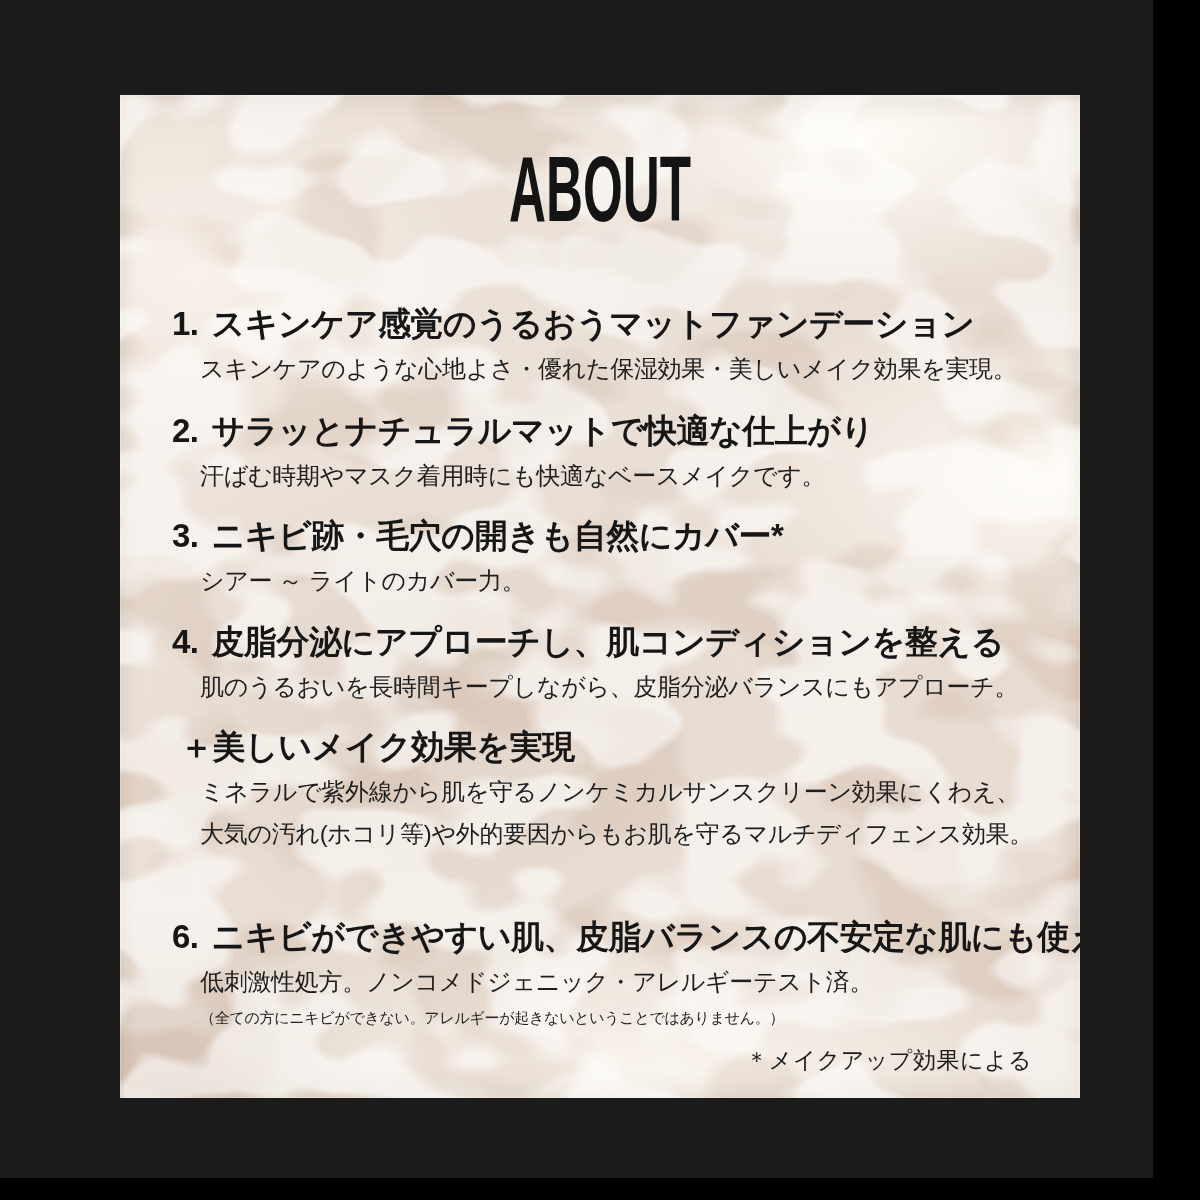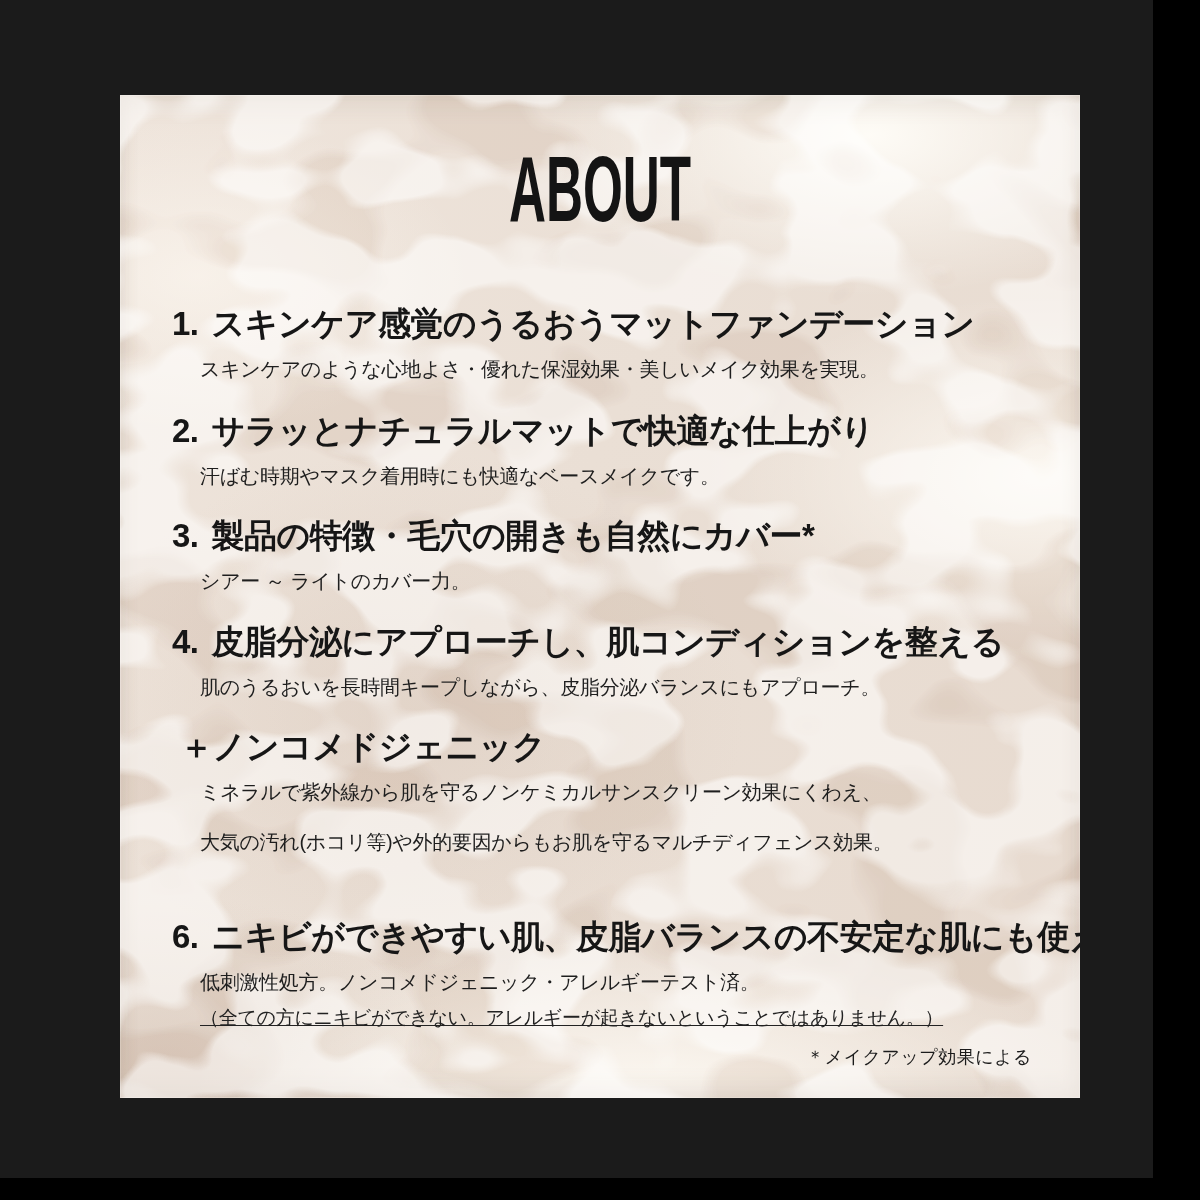--- a/index.html
+++ b/index.html
@@ -38,29 +38,29 @@
   }
 
   .feature{position:absolute;left:52px;right:28px;}
   .f-title{
     font-size:33px;font-weight:700;line-height:48px;letter-spacing:-0.5px;
     color:#161616;white-space:nowrap;
   }
   .f-title .f-num{display:inline-block;margin-right:13px;}
   .f-title.line2{padding-left:8px;}
   .f-desc{
-    font-size:20px;line-height:38px;margin-top:2px;padding-left:28px;
+    font-size:24px;line-height:38px;margin-top:2px;padding-left:28px;
     letter-spacing:-0.3px;color:#1e1e1e;white-space:nowrap;
   }
   .f-note{
-    font-size:19px;line-height:34px;padding-left:28px;letter-spacing:-0.3px;
-    color:#222;white-space:nowrap;text-decoration:underline;
+    font-size:15px;line-height:34px;padding-left:28px;letter-spacing:-0.3px;
+    color:#222;white-space:nowrap;
   }
   .footnote{
-    position:absolute;top:950px;right:48px;font-size:18px;letter-spacing:0.5px;
+    position:absolute;top:950px;right:48px;font-size:23px;letter-spacing:0.5px;
     color:#1b1b1b;
   }
 </style>
 </head>
 <body>
 
 <div class="canvas">
   <div class="photo-frame">
     <div class="panel">
 
@@ -94,36 +94,36 @@
 
       <div class="feature" style="top:312px">
         <div class="f-title">
           <span class="f-num">2.</span><span>サラッとナチュラルマットで快適な仕上がり</span>
         </div>
         <div class="f-desc">汗ばむ時期やマスク着用時にも快適なベースメイクです。</div>
       </div>
 
       <div class="feature" style="top:417px">
         <div class="f-title">
-          <span class="f-num">3.</span><span>製品の特徴・毛穴の開きも自然にカバー*</span>
+          <span class="f-num">3.</span><span>ニキビ跡・毛穴の開きも自然にカバー*</span>
         </div>
         <div class="f-desc">シアー ～ ライトのカバー力。</div>
       </div>
 
       <div class="feature" style="top:523px">
         <div class="f-title">
           <span class="f-num">4.</span><span>皮脂分泌にアプローチし、肌コンディションを整える</span>
         </div>
         <div class="f-desc">肌のうるおいを長時間キープしながら、皮脂分泌バランスにもアプローチ。</div>
       </div>
 
       <div class="feature" style="top:628px">
-        <div class="f-title line2">＋ノンコメドジェニック</div>
+        <div class="f-title line2">＋美しいメイク効果を実現</div>
         <div class="f-desc">ミネラルで紫外線から肌を守るノンケミカルサンスクリーン効果にくわえ、</div>
-        <div class="f-desc" style="margin-top:12px">大気の汚れ(ホコリ等)や外的要因からもお肌を守るマルチディフェンス効果。</div>
+        <div class="f-desc" style="margin-top:4px">大気の汚れ(ホコリ等)や外的要因からもお肌を守るマルチディフェンス効果。</div>
       </div>
 
       <div class="feature" style="top:818px">
         <div class="f-title">
           <span class="f-num">6.</span><span>ニキビができやすい肌、皮脂バランスの不安定な肌にも使える</span>
         </div>
         <div class="f-desc">低刺激性処方。ノンコメドジェニック・アレルギーテスト済。</div>
         <div class="f-note">（全ての方にニキビができない。アレルギーが起きないということではありません。）</div>
       </div>
 

